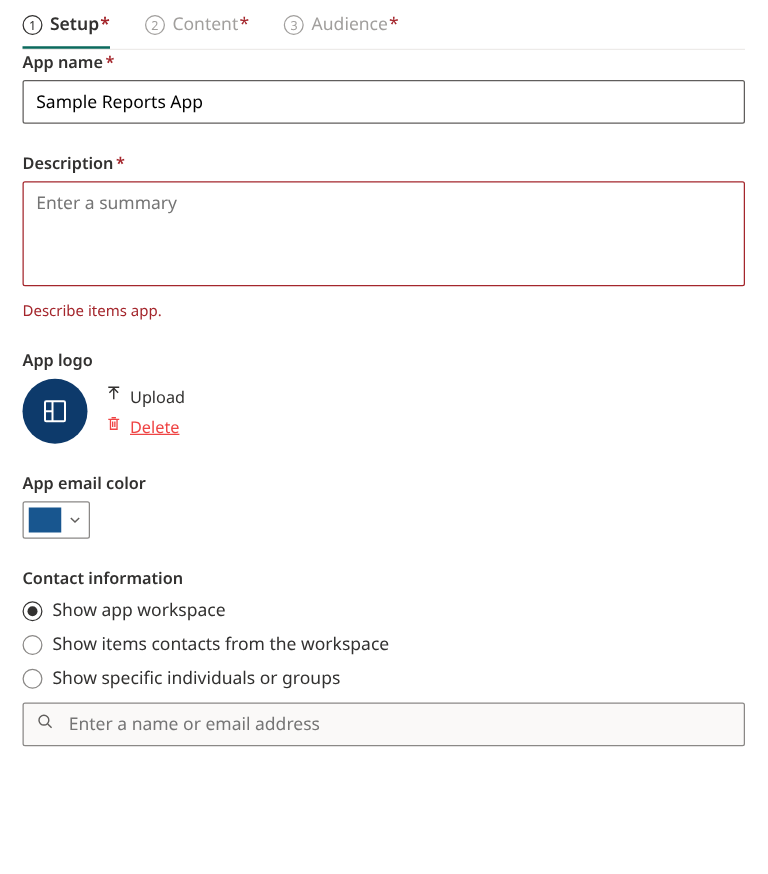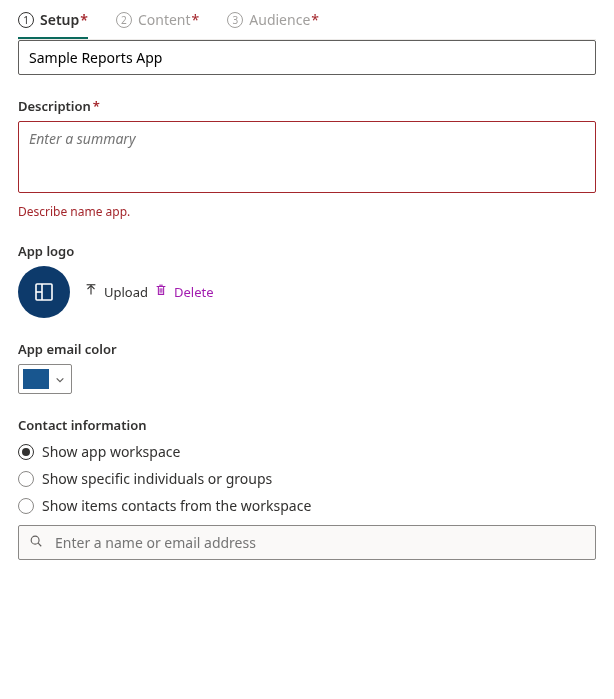--- a/index.html
+++ b/index.html
@@ -68,48 +68,47 @@
     width: 100%;
     padding: 7px 10px;
     font-size: 14px;
     font-family: inherit;
     border: 1px solid #605e5c;
     border-radius: 2px;
     outline: none;
     background: #fff;
   }
   textarea.text-input {
-    height: 72px;
+    height: 84px;
     resize: none;
-    font-style: italic;
   }
   .text-input.error { border-color: #a4262c; }
   .help-error {
     color: #a4262c;
     font-size: 12px;
     margin-top: 6px;
   }
 
   
   .logo-row { display: flex; align-items: center; gap: 14px; }
   .logo-badge {
     width: 52px; height: 52px;
     background: #0d3a6b;
     border-radius: 50%;
     display: flex; align-items: center; justify-content: center;
   }
   .logo-badge svg { width: 24px; height: 24px; }
-  .logo-actions { display: flex; flex-direction: row; gap: 6px; }
+  .logo-actions { display: flex; flex-direction: column; gap: 6px; }
   .logo-action {
     display: flex; align-items: center; gap: 6px;
     font-size: 13px;
     cursor: pointer;
     color: #323130;
   }
-  .logo-action.disabled { color: #a21caf; cursor: default; }
+  .logo-action.disabled { color: #ef4444; cursor: default; text-decoration: underline; }
   .logo-action svg { width: 14px; height: 14px; }
 
   
   .swatch-wrap {
     display: inline-flex;
     align-items: center;
     border: 1px solid #8a8886;
     border-radius: 2px;
     padding: 4px 6px 4px 4px;
     gap: 6px;
@@ -179,29 +178,32 @@
     <div class="step">
       <span class="step-num">3</span>
       <span class="step-label">
         <span>Audience</span><span class="req">*</span>
       </span>
     </div>
   </nav>
 
 
   <div class="field">
+    <label class="field-label">
+      <span>App name</span><span class="req">*</span>
+    </label>
     <input class="text-input" type="text" value="Sample Reports App" style="">
   </div>
 
   <div class="field">
     <label class="field-label">
       <span>Description</span><span class="req">*</span>
     </label>
     <textarea class="text-input error" placeholder="Enter a summary" style=""></textarea>
-    <div class="help-error">Describe name app.</div>
+    <div class="help-error">Describe items app.</div>
   </div>
 
   <div class="field">
     <label class="field-label">App logo</label>
     <div class="logo-row">
       <div class="logo-badge">
         <svg viewBox="0 0 24 24" fill="none" stroke="#fff" stroke-width="1.6">
           <rect x="4" y="4" width="16" height="16" rx="1"></rect>
           <line x1="10" y1="4" x2="10" y2="20"></line>
           <line x1="4" y1="12" x2="10" y2="12"></line>
@@ -250,25 +252,25 @@
     <label class="field-label">Contact information</label>
     <div class="radio-group">
       <div class="radio-item">
         <span class="radio-circle">
             <span class="radio-dot"></span>
           </span>
         <span class="radio-label">Show app workspace</span>
       </div>
       <div class="radio-item unselected">
         <span class="radio-circle"></span>
-        <span class="radio-label">Show specific individuals or groups</span>
+        <span class="radio-label">Show items contacts from the workspace</span>
       </div>
       <div class="radio-item unselected">
         <span class="radio-circle"></span>
-        <span class="radio-label">Show items contacts from the workspace</span>
+        <span class="radio-label">Show specific individuals or groups</span>
       </div>
     </div>
     <div class="search-wrap">
       <span>
         <svg viewBox="0 0 16 16" fill="none" stroke="currentColor" stroke-width="1.3">
           <circle cx="7" cy="7" r="4.5"></circle>
           <line x1="10.5" y1="10.5" x2="14" y2="14"></line>
         </svg>
       </span>
       <input class="search-input" type="text" placeholder="Enter a name or email address" style="">

